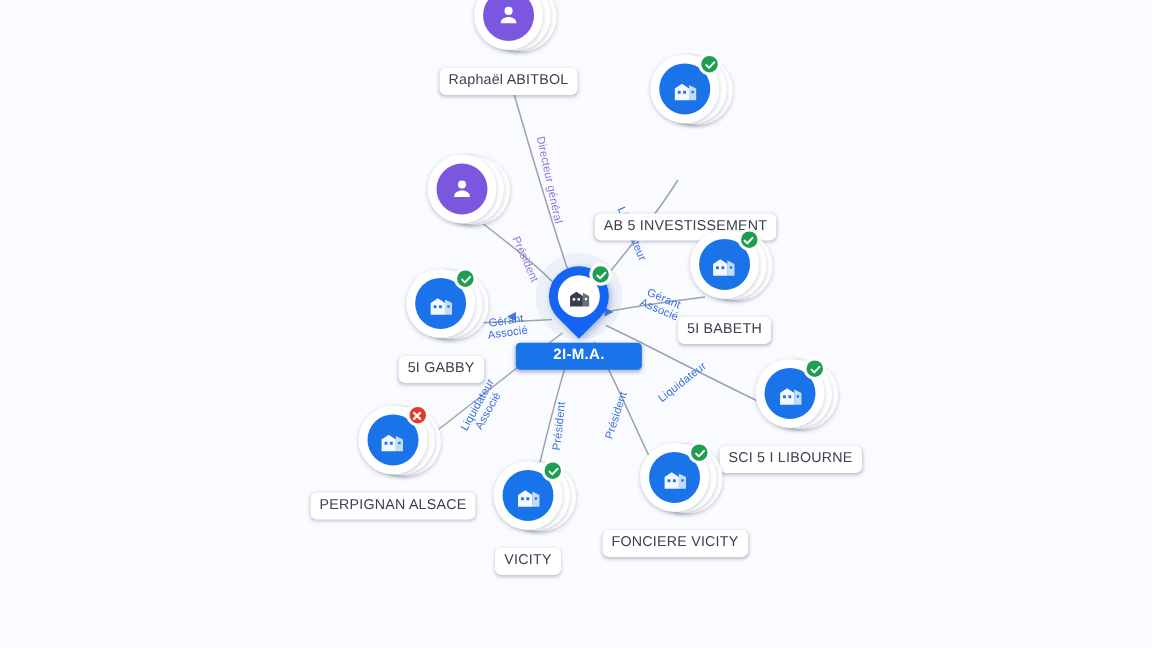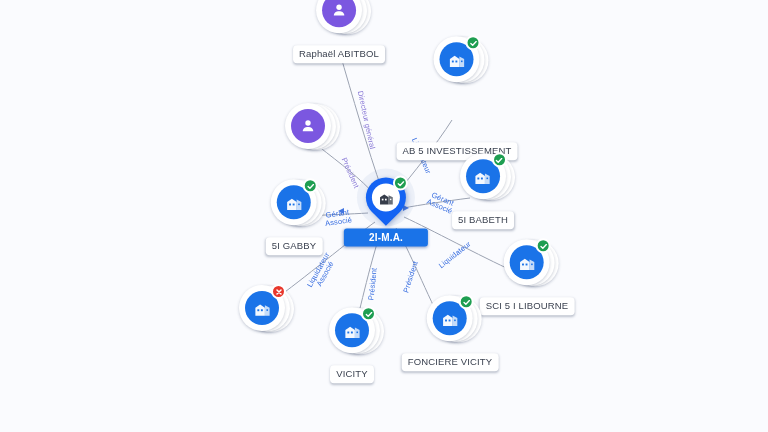--- a/index.html
+++ b/index.html
@@ -383,20 +383,21 @@
             <rect x="10" y="13" width="2.4" height="2.4" fill="#1a73e8"></rect>
             <rect x="17" y="13" width="2" height="2" fill="#1a73e8"></rect>
           </svg>
         </div>
         <div class="badge bad">
           <svg width="8" height="8" viewBox="0 0 24 24" fill="none" stroke="#ffffff" stroke-width="4.5" stroke-linecap="round">
               <path d="M6 6l12 12M18 6L6 18"></path>
             </svg>
         </div>
       </div>
+      <div class="label-chip">PERPIGNAN ALSACE</div>
     </div>
   </div>
 
   <div class="node">
     <div class="node-hit" style="left:294px; top:217px;text-align:right;">
       <div class="disc-wrap">
         <div class="disc s3"></div>
           <div class="disc s2"></div>
           <div class="disc s1"></div>
         <div class="icon-circle">

